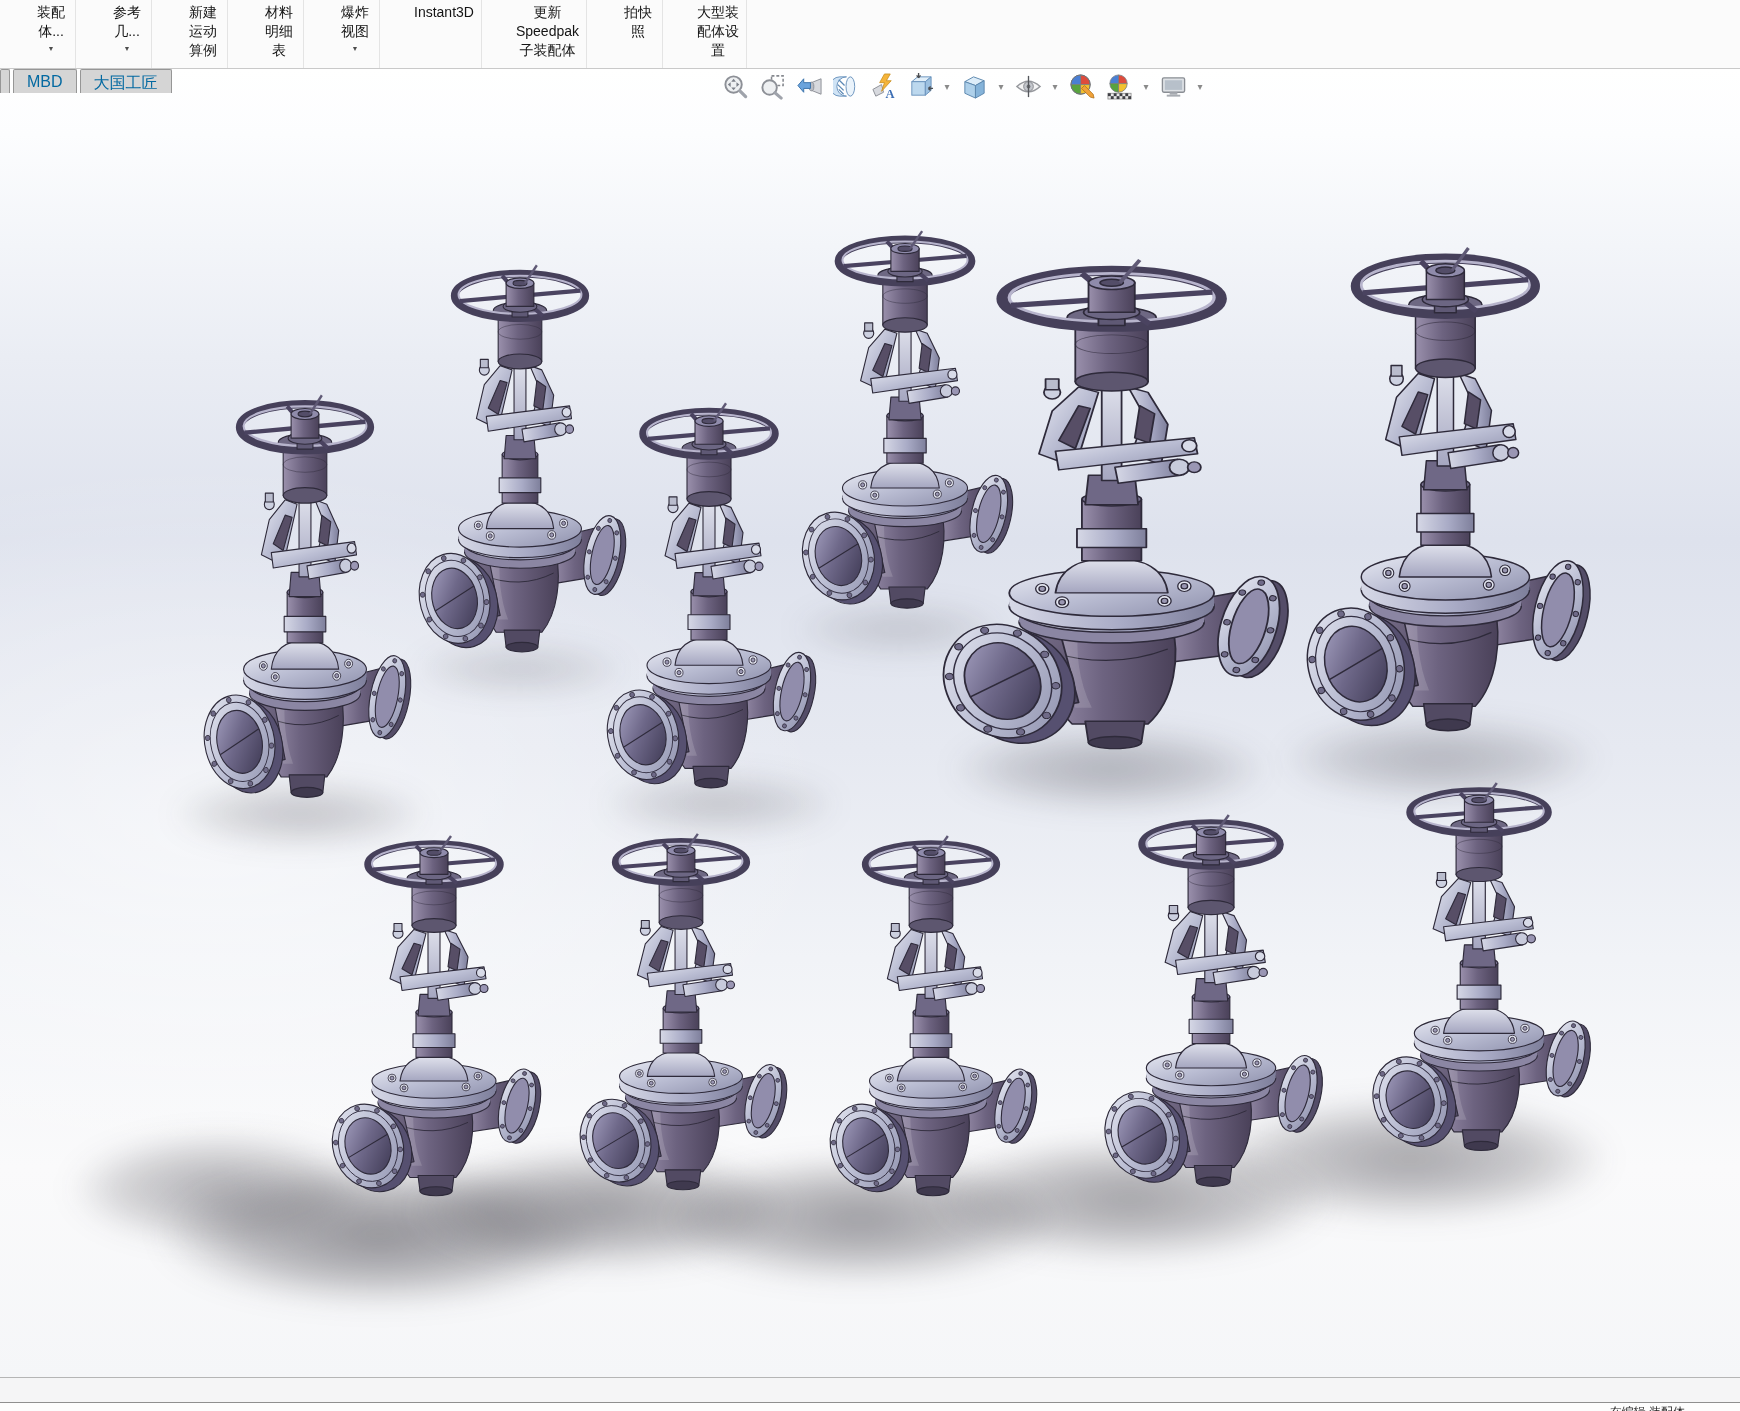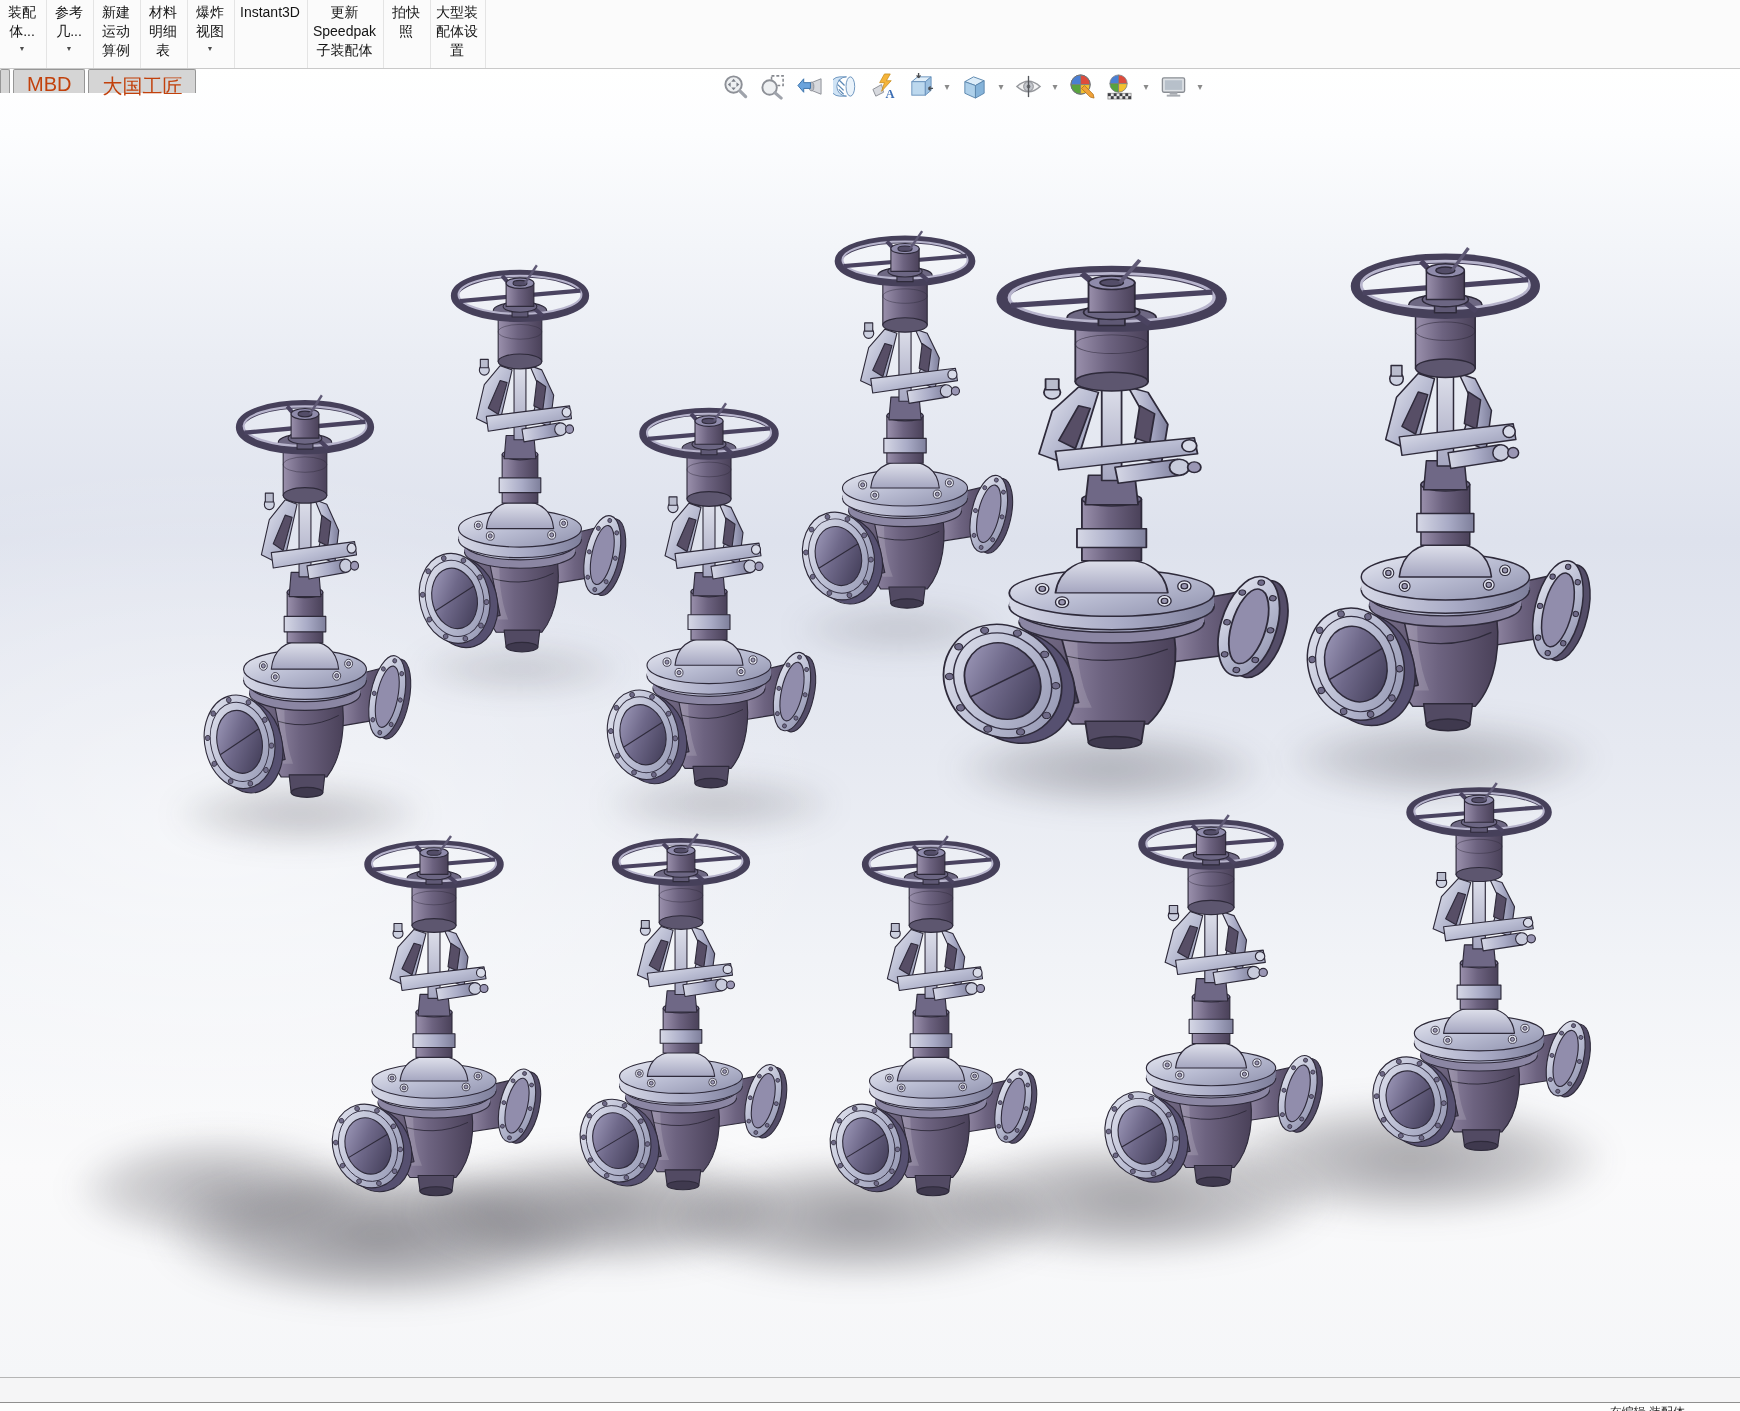--- a/index.html
+++ b/index.html
@@ -3,28 +3,28 @@
 <meta charset="utf-8">
 <style>
   html,body{margin:0;padding:0;background:#fff;}
   #app{position:relative;width:1740px;height:1411px;overflow:hidden;
        font-family:"Liberation Sans","DejaVu Sans",sans-serif;color:#1b1b1b;}
 
   
   .ribbon{position:absolute;top:0;left:0;width:100%;height:68px;background:#fbfbfb;
           border-bottom:1px solid #c9c9c9;display:flex;align-items:stretch;}
   .rbtn{display:flex;flex-direction:column;align-items:center;justify-content:flex-start;
-        padding:3px 7px 0 5px;border-right:1px solid #e4e4e4;cursor:default;min-width:34px;}
+        padding:3px 7px 0 12px;border-right:1px solid #e4e4e4;cursor:default;min-width:34px;margin-left:22px;}
   .rline{font-size:14px;line-height:19px;white-space:nowrap;color:#141414;}
   .rcaret{font-size:7px;color:#4d4d4d;line-height:10px;margin-top:3px;}
 
   
   .tabrow{position:absolute;top:69px;left:0;height:27px;display:flex;gap:3px;z-index:5;}
   .cmtab{background:#d5d5d5;border:1px solid #969696;border-bottom:none;
-         border-radius:2px 2px 0 0;padding:3px 13px 0 13px;font-size:20px;color:#c2410c;
+         border-radius:2px 2px 0 0;padding:3px 13px 0 13px;font-size:16px;color:#0369a1;
          height:24px;box-sizing:border-box;white-space:nowrap;cursor:default;}
   .cmtab.partial{width:10px;padding:3px 2px 0 2px;overflow:hidden;}
 
   
   .viewport{position:absolute;top:69px;left:0;width:1740px;height:1308px;overflow:hidden;
     background:linear-gradient(180deg,#ffffff 0%,#fcfdfe 5%,#eaedf4 22%,#dee2ed 36%,
                #e6e9f1 52%,#f1f3f7 68%,#fafafb 84%,#f5f6f8 100%);}
   .viewport::before{content:"";position:absolute;inset:0;pointer-events:none;
     background:radial-gradient(900px 520px at 12% 58%,rgba(255,255,255,.55),rgba(255,255,255,0) 70%);}
 

